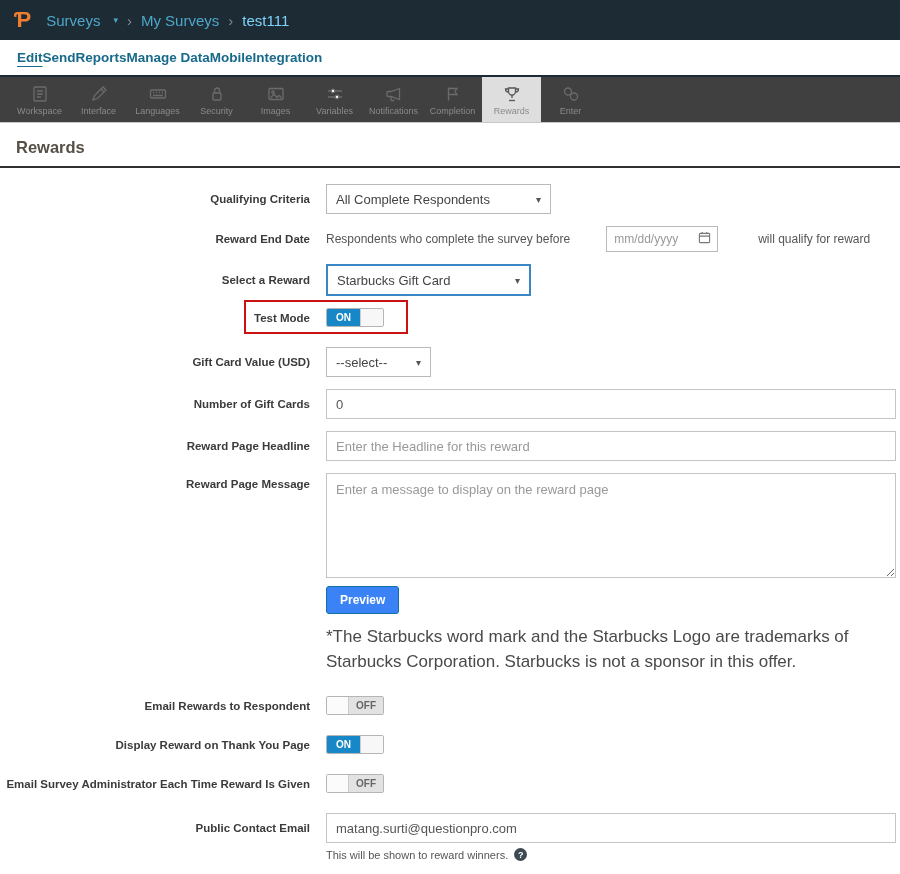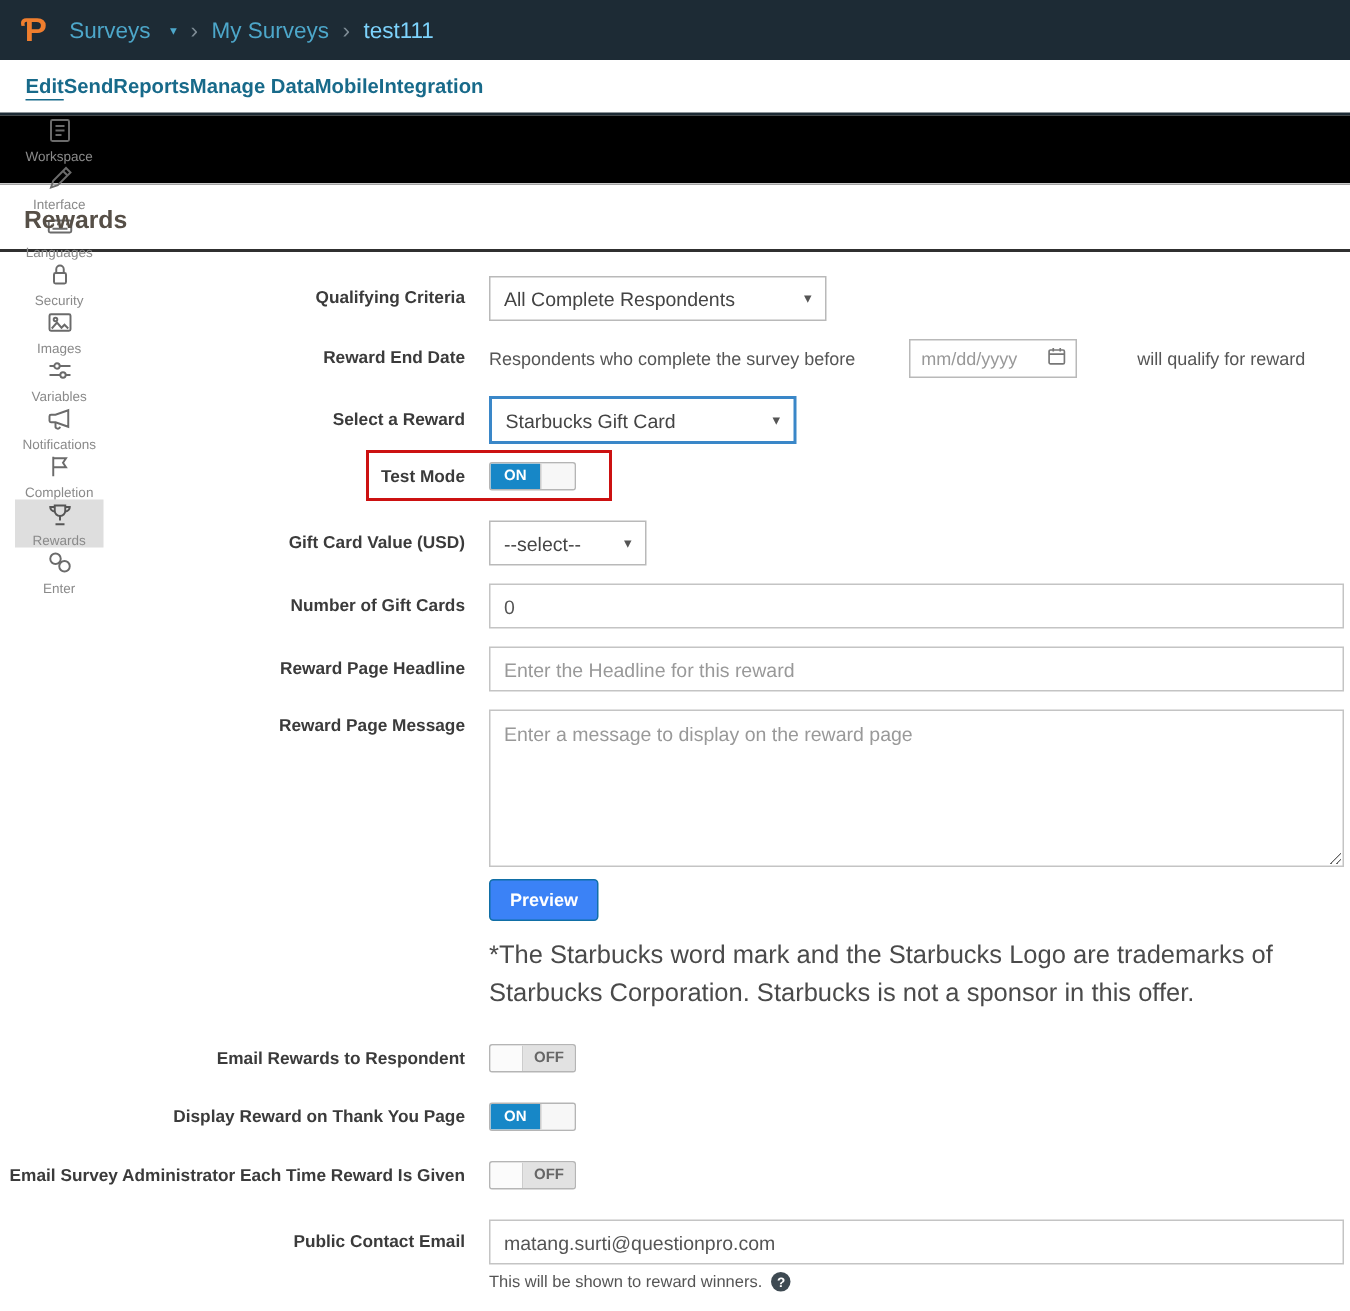--- a/index.html
+++ b/index.html
@@ -24,21 +24,21 @@
   
   .menubar {
     height: 37px; display:flex; align-items:center; 
     padding: 0 17px; border-bottom: 2px solid #1d2b35; background:#fff;
   }
   .menu-item { color:#186a8a; font-size:13.5px; font-weight:bold; cursor:pointer; }
   .menu-item.active { text-decoration: underline; text-underline-offset: 4px; }
   
   .icontoolbar {
     height: 46px; display:flex; align-items:stretch;
-    padding: 0 10px; border-bottom: 1px solid #c9c9c9; background:#000000;flex-direction:column;
+    padding: 0 10px; border-bottom: 1px solid #c9c9c9; background:#404040;
   }
   .titem {
     width: 59px; display:flex; flex-direction:column; align-items:center;
     justify-content:center; gap:2px; cursor:pointer;
   }
   .titem.active { background:#dedede; }
   .ticon svg { display:block; }
   .tlabel { font-size:9px; color:#8a8a8a; white-space:nowrap; }
   
   .page-title { margin: 15px 16px 9px; font-size: 16.5px; font-weight: bold; color: #564f47; }

